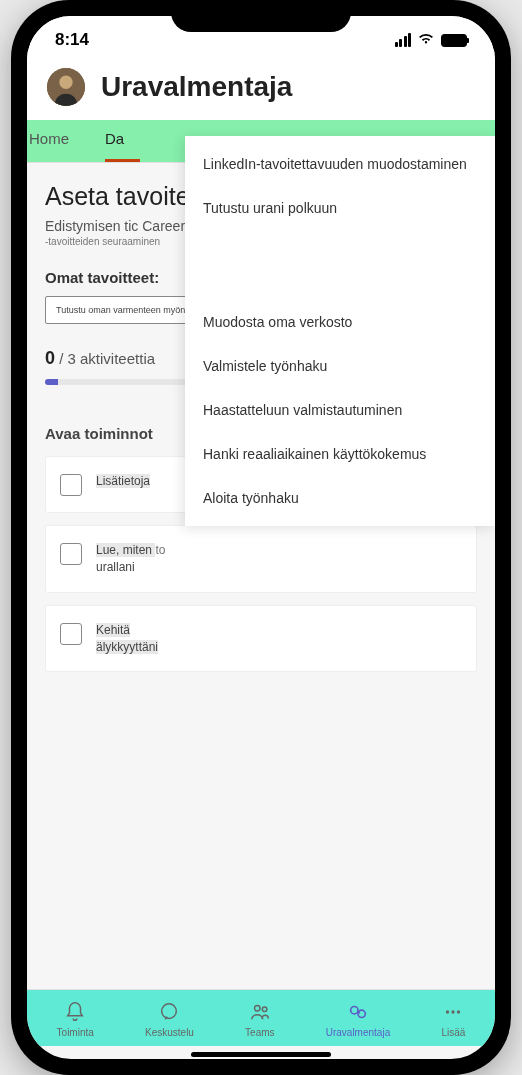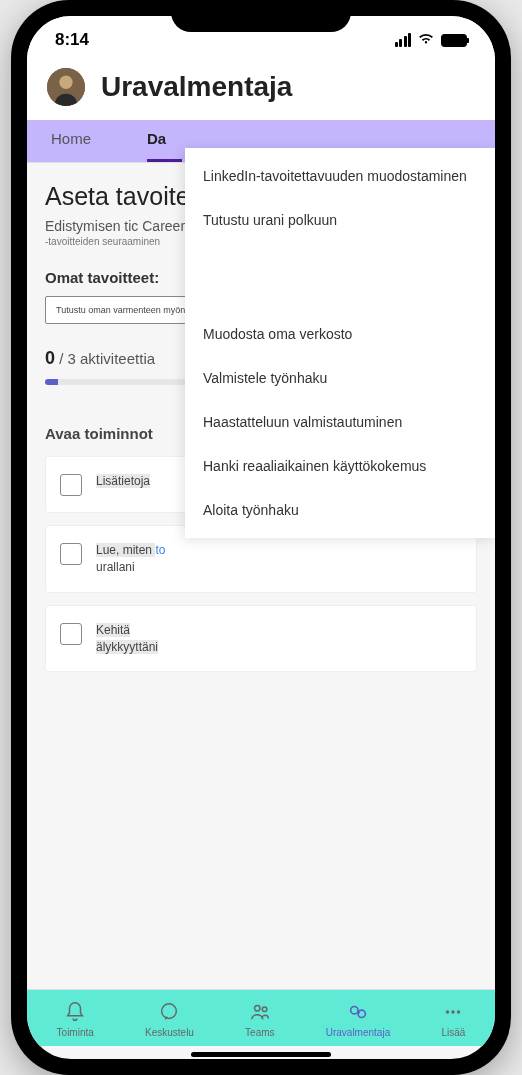--- a/index.html
+++ b/index.html
@@ -14,40 +14,40 @@
     .signal-bars span { width: 3px; background: #000; border-radius: 1px; }
     .signal-bars span:nth-child(1){height:5px;} .signal-bars span:nth-child(2){height:8px;} .signal-bars span:nth-child(3){height:11px;} .signal-bars span:nth-child(4){height:14px;}
     .wifi-icon svg { width: 18px; height: 14px; }
     .battery { width: 26px; height: 13px; border: 1.5px solid #000; border-radius: 3px; position: relative; }
     .battery::after { content: ''; position: absolute; right: -3px; top: 3px; width: 2px; height: 5px; background: #000; border-radius: 0 1px 1px 0; }
     .battery-fill { width: 100%; height: 100%; background: #000; border-radius: 1px; }
     .app-header { display: flex; align-items: center; gap: 16px; padding: 10px 20px 14px; background: #fff; }
     .avatar { width: 38px; height: 38px; border-radius: 50%; background: linear-gradient(135deg,#8b6f47,#6b5637); display: flex; align-items: center; justify-content: center; overflow: hidden; }
     .avatar svg { width: 100%; height: 100%; }
     .app-title { font-size: 28px; font-weight: 700; color: #222; }
-    .tabs { display: flex; background: #c4b5fd; border-bottom: 1px solid #e0e0e0; padding: 0 24px; gap: 20px; }
+    .tabs { display: flex; background: #86efac; border-bottom: 1px solid #e0e0e0; padding: 0 2px; }
     .tab { padding: 10px 16px 12px 0; font-size: 15px; color: #555; margin-right: 20px; cursor: pointer; }
-    .tab.active { font-weight: 700; color: #222; border-bottom: 3px solid #4c1d95; text-align: right; }
+    .tab.active { font-weight: 400; color: #222; border-bottom: 3px solid #c2410c; text-align: right; }
     .content { flex: 1; overflow-y: auto; padding: 18px 18px 0; position: relative; }
     .main-heading { font-size: 25px; font-weight: 400; color: #222; line-height: 1.25; margin-bottom: 6px; }
     .sub-heading { font-size: 14px; color: #555; margin-bottom: 2px; }
     .sub-heading-small { font-size: 10px; color: #777; margin-bottom: 22px; }
     .goals-label { font-size: 15px; font-weight: 600; color: #333; margin-bottom: 10px; }
     .goal-chip { border: 1px solid #888; border-radius: 2px; padding: 8px 10px; font-size: 9px; color: #444; display: inline-block; margin-bottom: 24px; background: #fff; }
     .progress-row { font-size: 15px; color: #555; margin-bottom: 10px; }
     .progress-row .count { font-size: 18px; font-weight: 700; color: #222; }
     .progress-bar { width: 100%; height: 6px; background: #e6e6e6; border-radius: 3px; margin-bottom: 40px; position: relative; overflow: hidden; }
     .progress-fill { width: 3%; height: 100%; background: #5b5fc7; }
     .section-title { font-size: 15px; font-weight: 600; color: #444; margin-bottom: 14px; }
     .action-card { background: #fff; border: 1px solid #eee; border-radius: 3px; padding: 16px 14px; margin-bottom: 12px; display: flex; align-items: flex-start; gap: 14px; }
     .checkbox { width: 22px; height: 22px; border: 1.5px solid #888; border-radius: 3px; flex-shrink: 0; margin-top: 1px; }
     .action-text { font-size: 12px; color: #444; line-height: 1.4; }
     .action-text .hl1 { background: #e8e8e8; }
-    .action-text .link { color: #3b82f6; margin-top: 33px; }
-    .dropdown-panel { position: absolute; top: 132px; right: 0; width: 310px; background: #fff; box-shadow: -2px 2px 12px rgba(0,0,0,0.12); z-index: 50; padding: 6px 0; }
+    .action-text .link { color: #737373; margin-top: 33px; }
+    .dropdown-panel { position: absolute; top: 120px; right: 0; width: 310px; background: #fff; box-shadow: -2px 2px 12px rgba(0,0,0,0.12); z-index: 50; padding: 6px 0; }
     .dropdown-item { padding: 14px 18px; font-size: 14px; color: #333; cursor: pointer; }
     .bottom-nav { display: flex; justify-content: space-around; align-items: center; padding: 10px 4px 8px; background: #5eead4; border-top: 1px solid #e0e0e0; }
     .nav-item { display: flex; flex-direction: column; align-items: center; gap: 3px; color: #666; font-size: 10px; cursor: pointer; }
     .nav-item.active { color: #5b5fc7; }
     .nav-icon { width: 24px; height: 24px; display: flex; align-items: center; justify-content: center; }
     .home-indicator { width: 140px; height: 5px; background: #000; border-radius: 3px; margin: 6px auto 2px; }
   </style>
 </head>
 <body>
 

